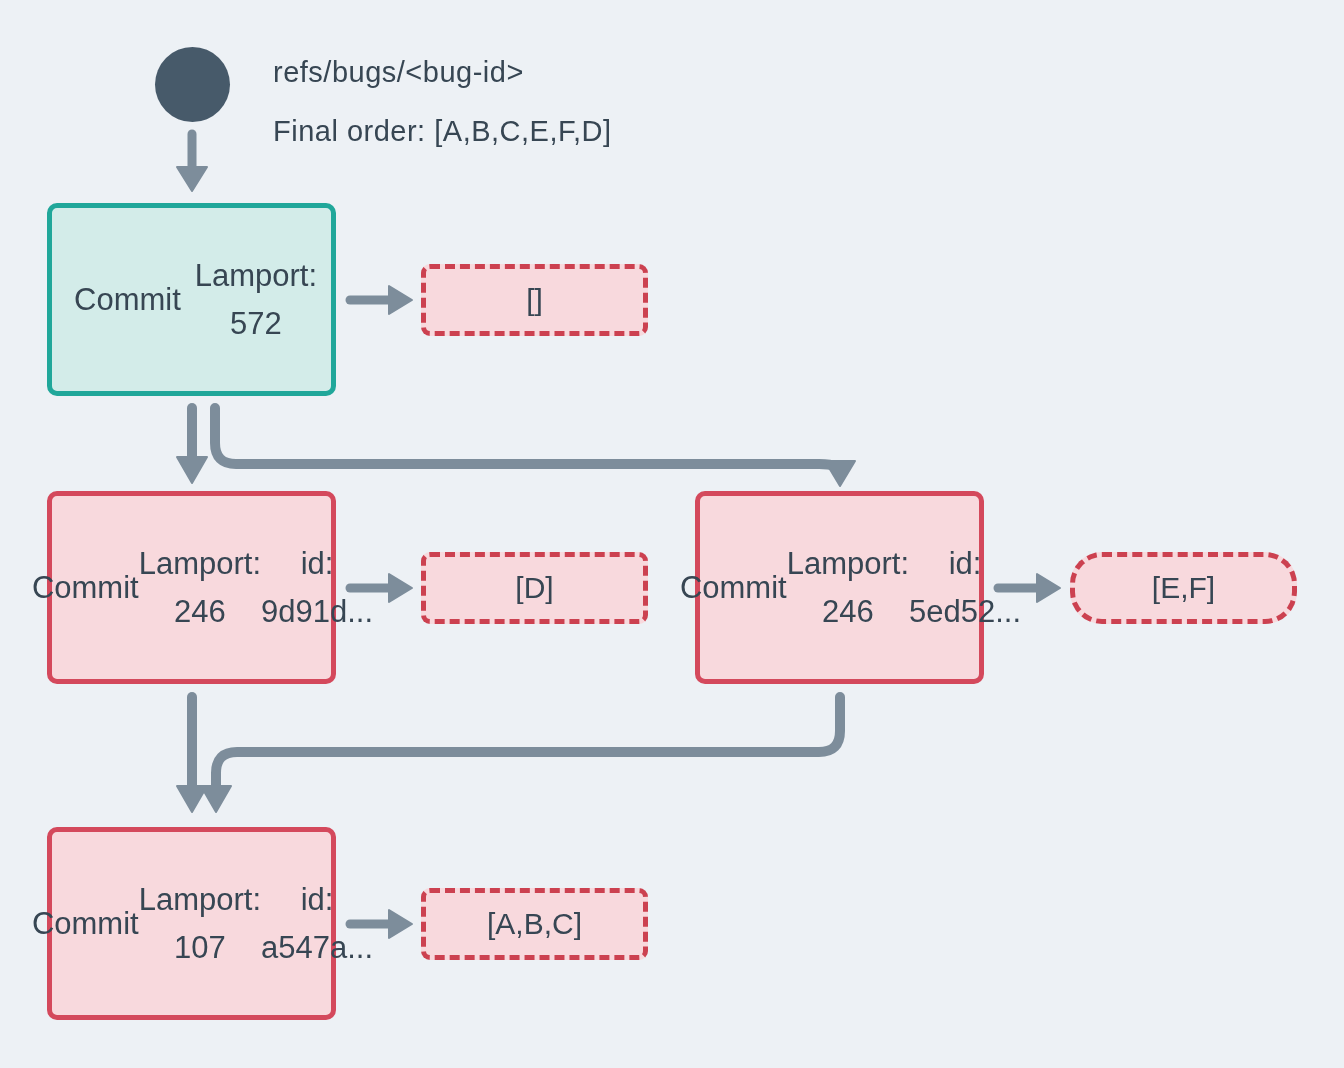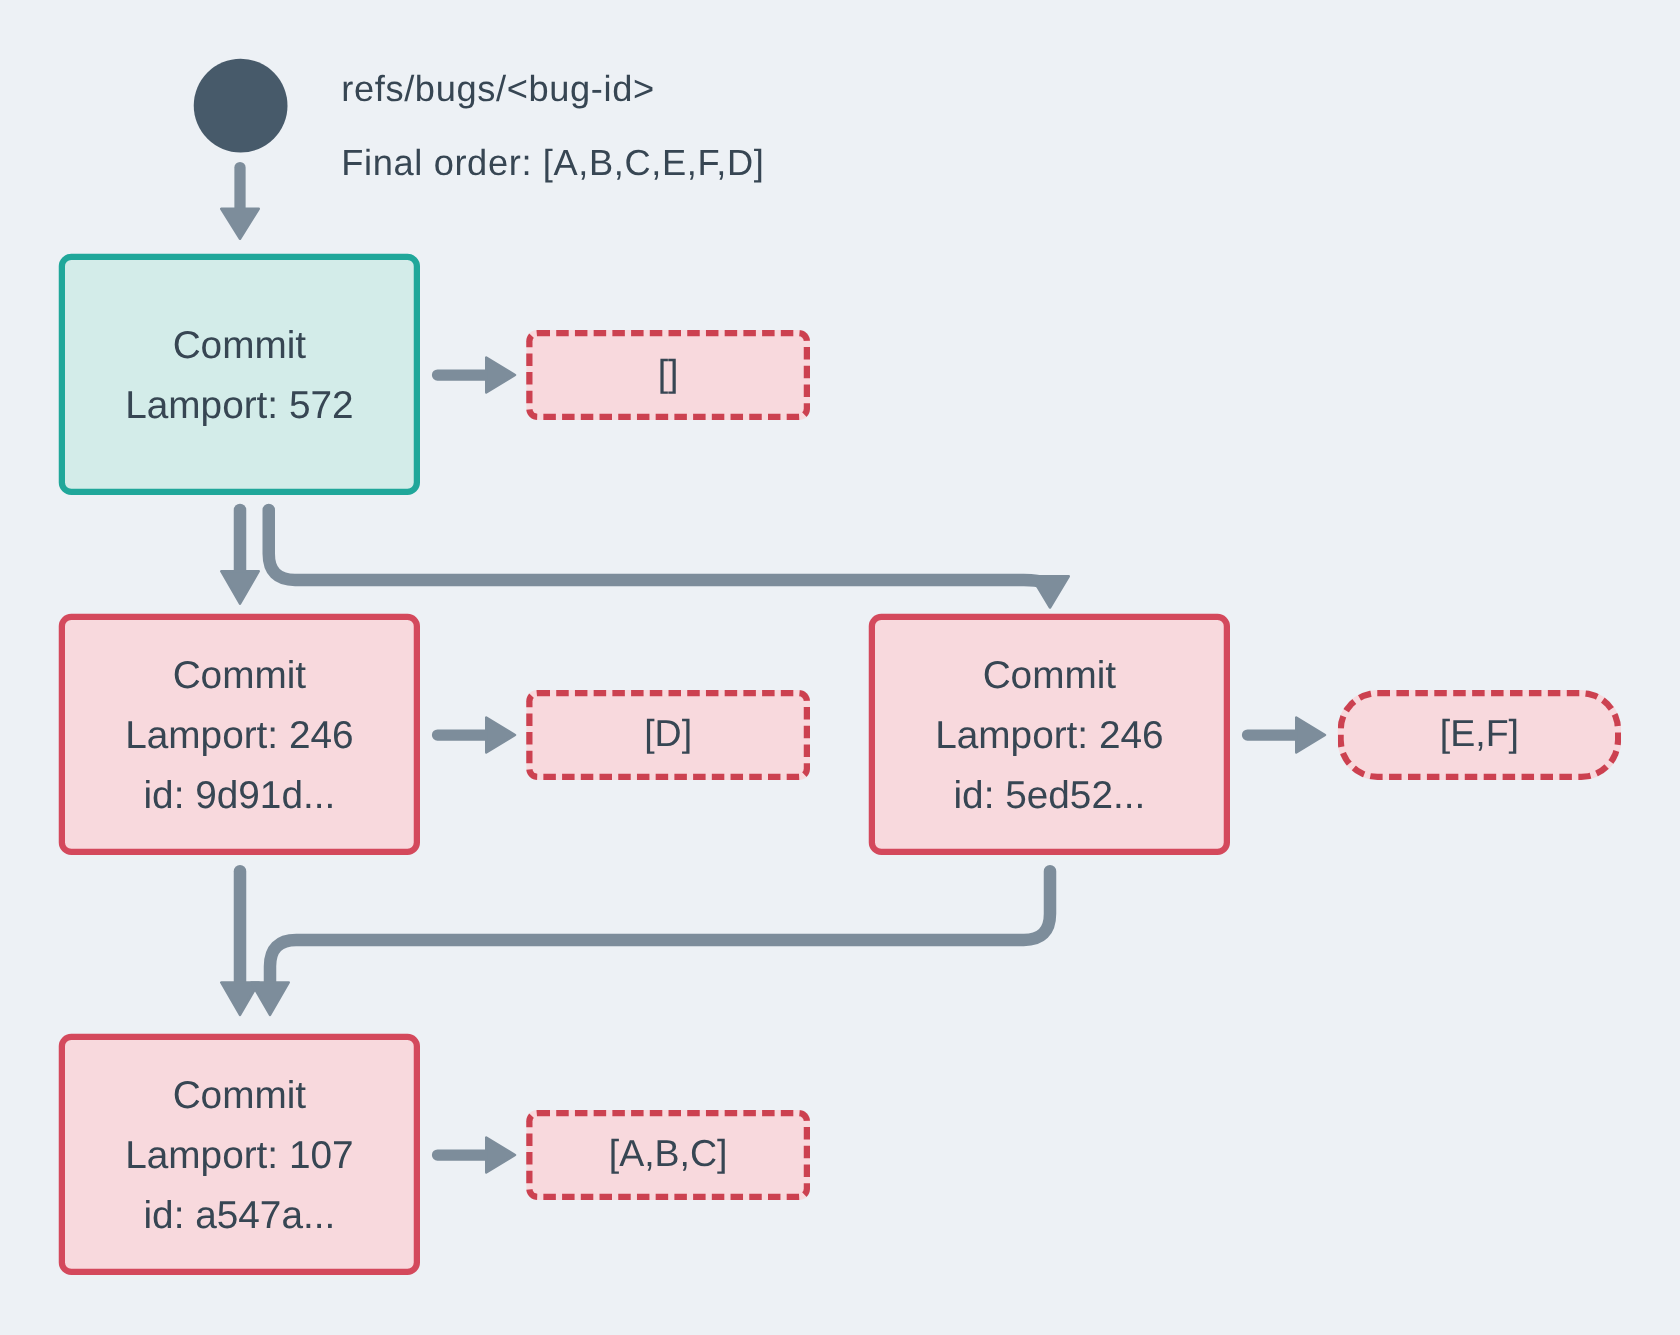--- a/index.html
+++ b/index.html
@@ -36,23 +36,24 @@
     font-size:29px;letter-spacing:0.5px;
   }
   .final-order{
     position:absolute;left:273px;top:115px;
     font-size:29px;font-weight:400;letter-spacing:0.5px;
   }
 
   .node{
     position:absolute;width:289px;height:193px;
     border-radius:10px;
-    display:flex;flex-direction:column;align-items:center;justify-content:center;
+    display:flex;flex-direction:row;align-items:center;justify-content:center;
     font-size:31px;line-height:48px;
     text-align:center;
+    padding-left:22px;
   }
   .node.teal{background:var(--teal-fill);border:5px solid var(--teal);}
   .node.pink{background:var(--pink-fill);border:5px solid var(--red);}
 
   .ops{
     position:absolute;width:227px;height:72px;
     border:5px dashed var(--red-dash);
     background:var(--pink-fill);
     border-radius:9px;
     display:flex;align-items:center;justify-content:center;

